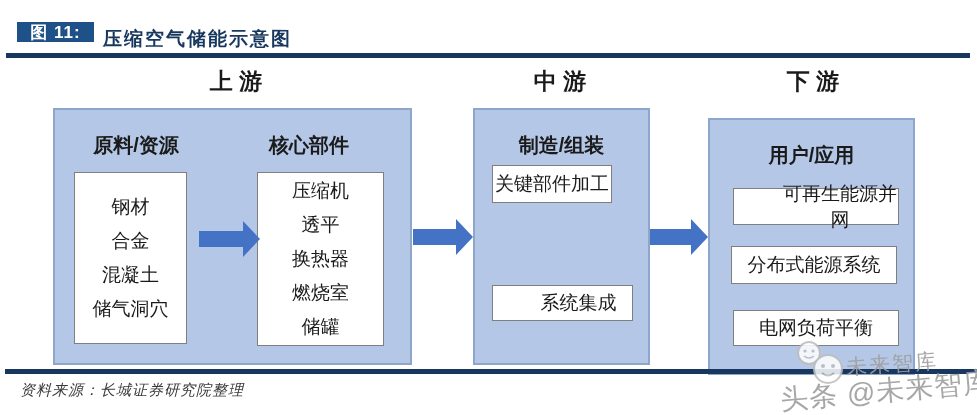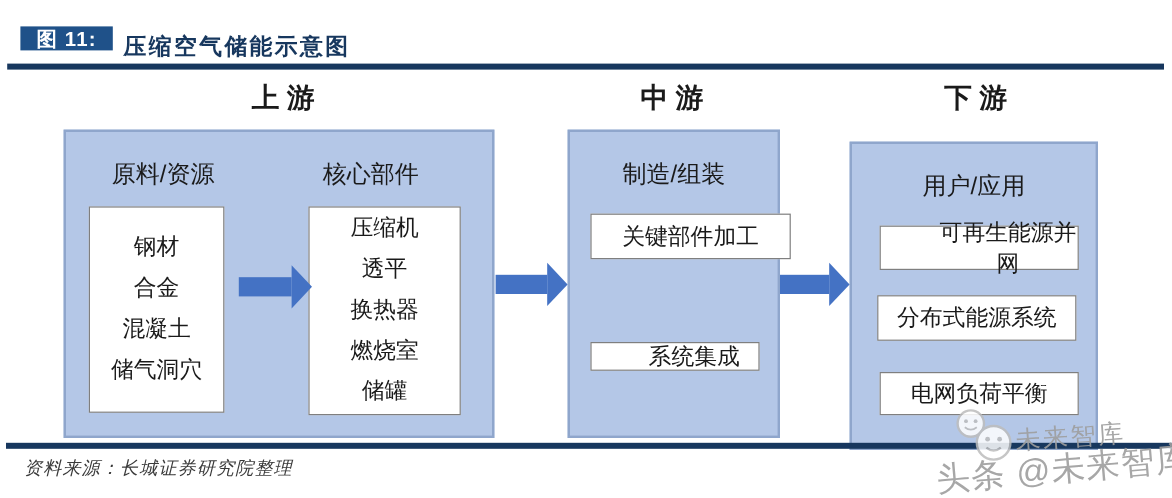--- a/index.html
+++ b/index.html
@@ -39,21 +39,21 @@
   
   .container{
     position:absolute;top:108px;height:257px;box-sizing:border-box;
     background:var(--container-fill);border:2px solid var(--container-border);
   }
   .container.up{left:53px;width:359px;}
   .container.mid{left:473px;width:177px;}
   .container.down{left:708px;width:207px;margin-top:10px;}
   .sec-label{
     position:absolute;top:22px;transform:translateX(-50%);
-    font-size:20px;font-weight:normal;color:#1a1a1a;white-space:nowrap;
+    font-size:20px;font-weight:bold;color:#1a1a1a;white-space:nowrap;
   }
   .sec-label.full{left:50%;transform:translateX(-50%);}
   .white-box{
     position:absolute;box-sizing:border-box;background:#fff;
     border:1.5px solid var(--box-border);
     display:flex;flex-direction:column;align-items:center;justify-content:center;
     font-size:19px;color:#1a1a1a;text-align:center;
   }
   .white-box.list{line-height:34px;}
   .white-box.single{line-height:normal;}
@@ -114,22 +114,22 @@
     </div>
 
     <div class="barrow" style="left:144px;top:111px;width:61px;">
       <div class="tl"></div>
       <div class="hd"></div>
     </div>
   </div>
 
   <div class="container mid">
     <div class="sec-label full">制造/组装</div>
-    <div class="white-box single" style="left:17px;top:68px;width:167px;height:38px;text-align:center;">关键部件加工</div>
-    <div class="white-box single" style="left:17px;top:175px;width:141px;height:24px;padding-left:32px;">系统集成</div>
+    <div class="white-box single" style="left:17px;top:55px;width:120px;height:38px;text-align:center;">关键部件加工</div>
+    <div class="white-box single" style="left:17px;top:175px;width:141px;height:36px;padding-left:32px;">系统集成</div>
   </div>
 
   <div class="container down">
     <div class="sec-label full">用户/应用</div>
     <div class="white-box single" style="left:23px;top:68px;width:166px;height:37px;padding-left:48px;">可再生能源并网</div>
     <div class="white-box single" style="left:21px;top:126px;width:166px;height:38px;">分布式能源系统</div>
     <div class="white-box single" style="left:23px;top:190px;width:166px;height:36px;">电网负荷平衡</div>
   </div>
 
   <div class="barrow" style="left:413px;top:219px;width:60px;">

